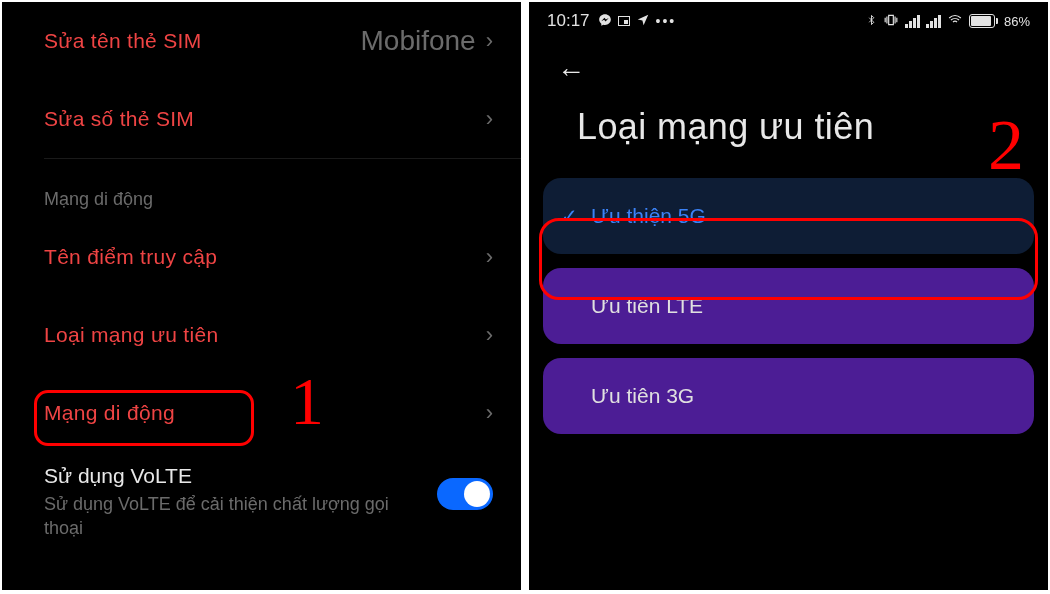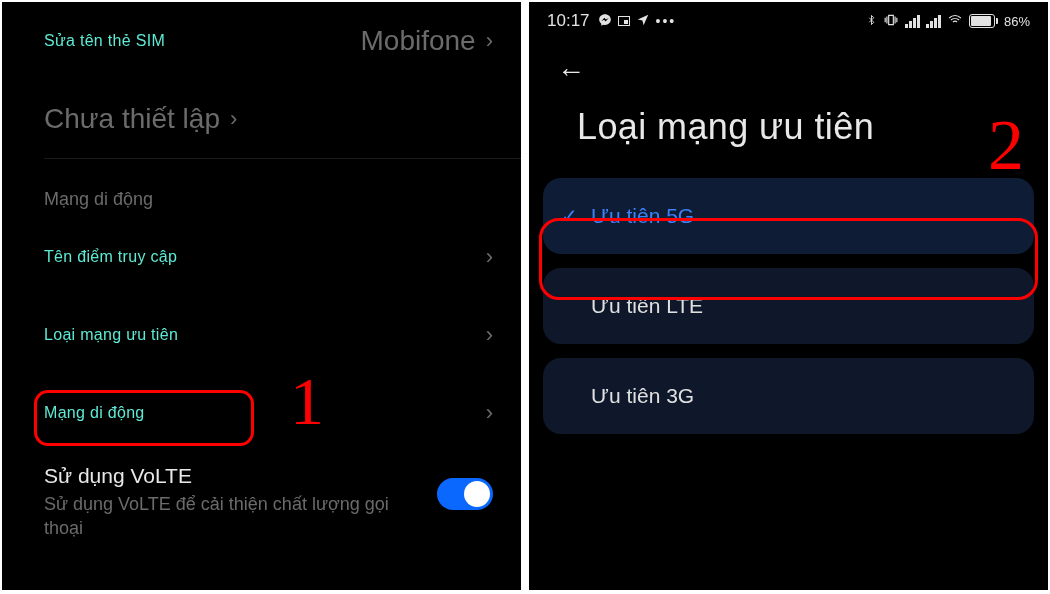--- a/index.html
+++ b/index.html
@@ -22,22 +22,22 @@
   
   .row {
     display: flex;
     align-items: center;
     justify-content: space-between;
     padding: 0 28px 0 42px;
     height: 78px;
     position: relative;
   }
   .row-label {
-    color: #5eead4;
-    font-size: 16px;
+    color: #ef4444;
+    font-size: 21px;
     font-weight: 300;
     letter-spacing: 0.3px;
   }
   .row-right {
     display: flex;
     align-items: center;
     gap: 10px;
   }
   .row-value {
     color: #6b6b6b;
@@ -146,21 +146,21 @@
   }
   .page-title {
     color: #e8e8e8;
     font-size: 36px;
     font-weight: 300;
     letter-spacing: 0.4px;
     padding: 10px 0 30px 48px;
   }
   .options { padding: 0 14px; display: flex; flex-direction: column; gap: 14px; }
   .option {
-    background: #0f172a;
+    background: #4c1d95;
     border-radius: 18px;
     height: 76px;
     display: flex;
     align-items: center;
     padding-left: 48px;
     color: #e0e0e0;
     font-size: 21px;
     font-weight: 300;
     position: relative;
   }
@@ -209,22 +209,22 @@
 
   <div class="row">
     <span class="row-label">Sửa tên thẻ SIM</span>
     <span class="row-right">
       <span class="row-value">Mobifone</span>
       <span class="chevron">›</span>
     </span>
   </div>
 
   <div class="row">
+    <span class="row-label">Sửa số thẻ SIM</span>
     <span class="row-right">
-      <span class="row-value">Chưa thiết lập</span>
       <span class="chevron">›</span>
     </span>
   </div>
 
   <div class="divider"></div>
 
   <div class="section-header">Mạng di động</div>
 
   <div class="row">
     <span class="row-label">Tên điểm truy cập</span>
@@ -313,21 +313,21 @@
 
   <div class="back-row">
     <span class="back-arrow">←</span>
   </div>
 
   <div class="page-title">Loại mạng ưu tiên</div>
 
   <div class="options">
     <div class="option selected">
       <span class="check">✓</span>
-      <span>Ưu tiên 5G</span>
+      <span>Ưu thiện 5G</span>
     </div>
     <div class="option">
       <span>Ưu tiên LTE</span>
     </div>
     <div class="option">
       <span>Ưu tiên 3G</span>
     </div>
   </div>
 
   <div class="annot-box-2"></div>

